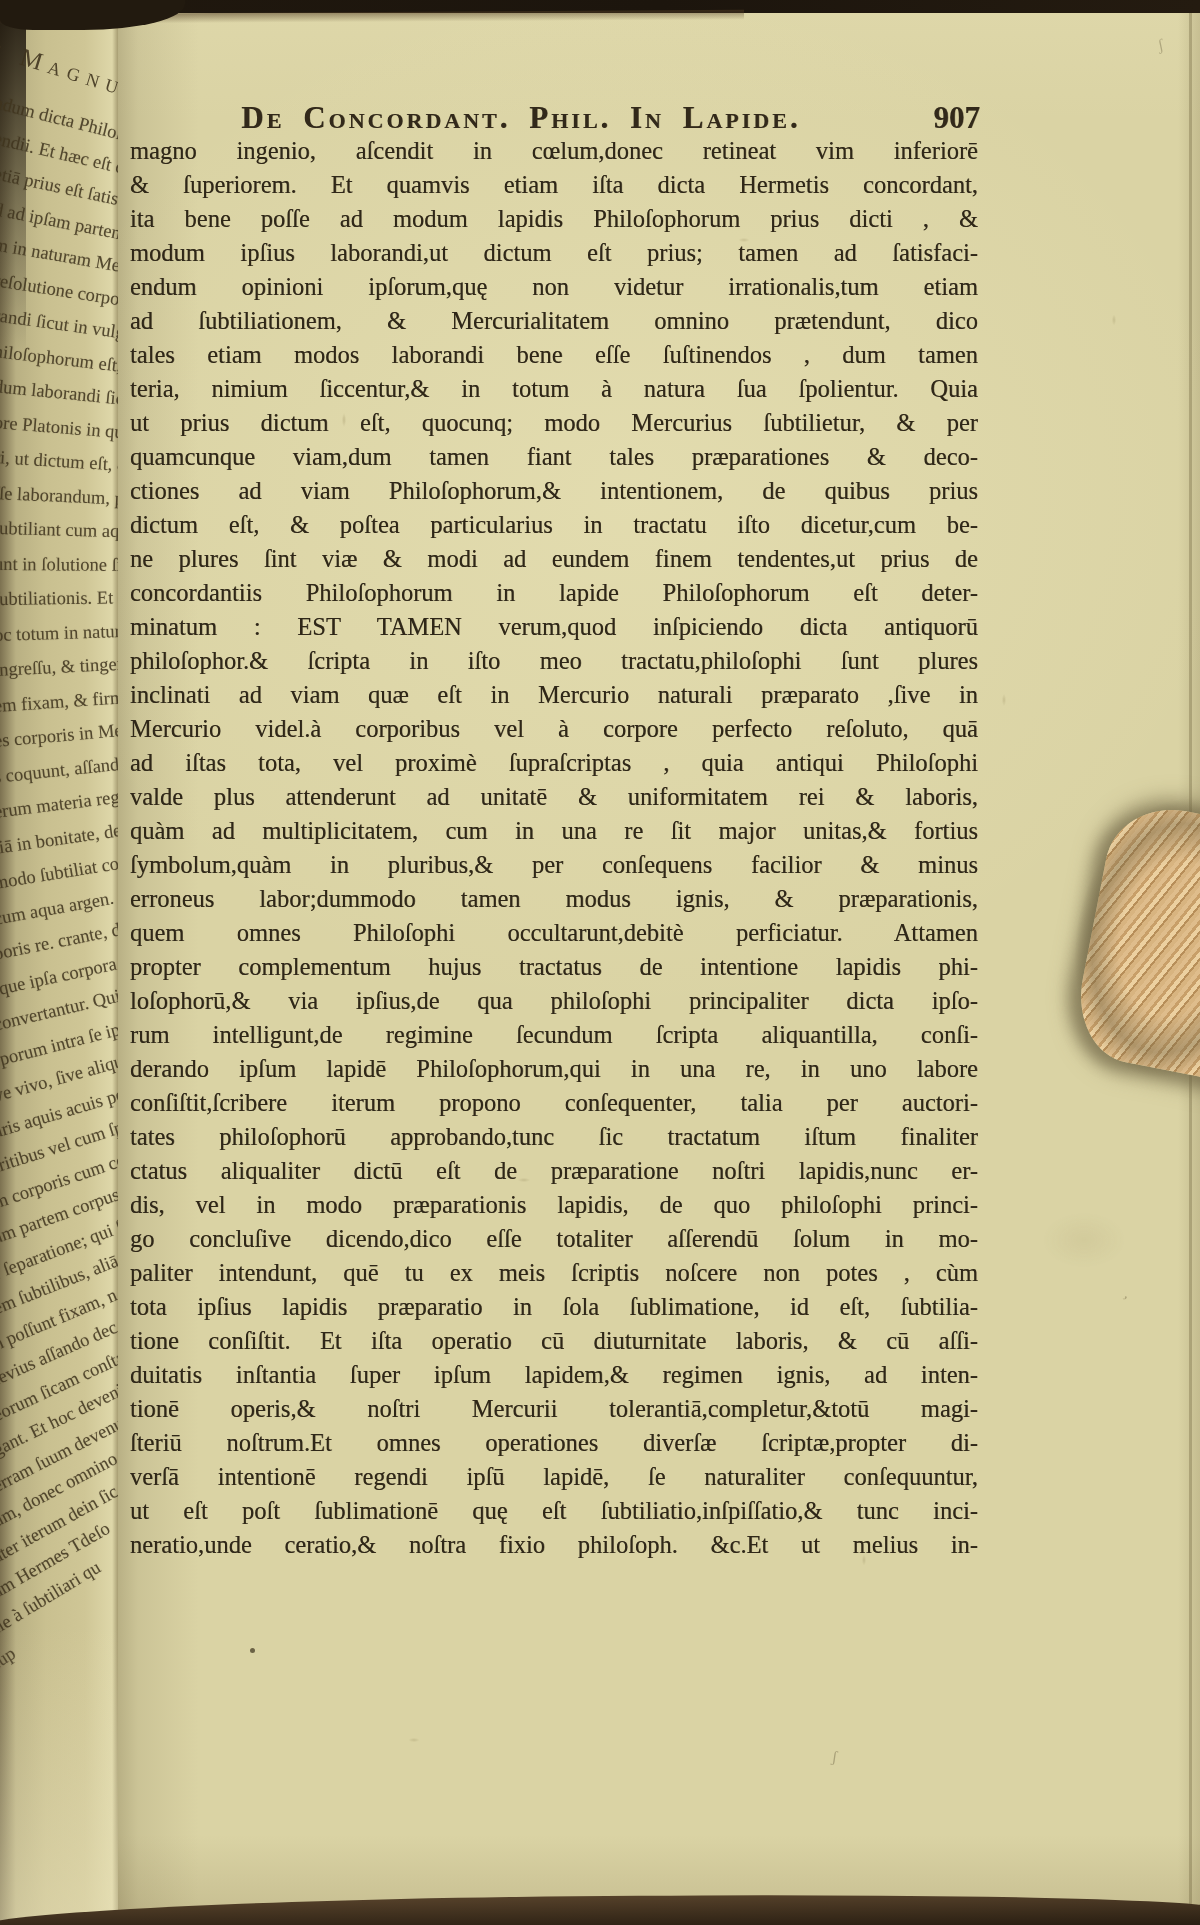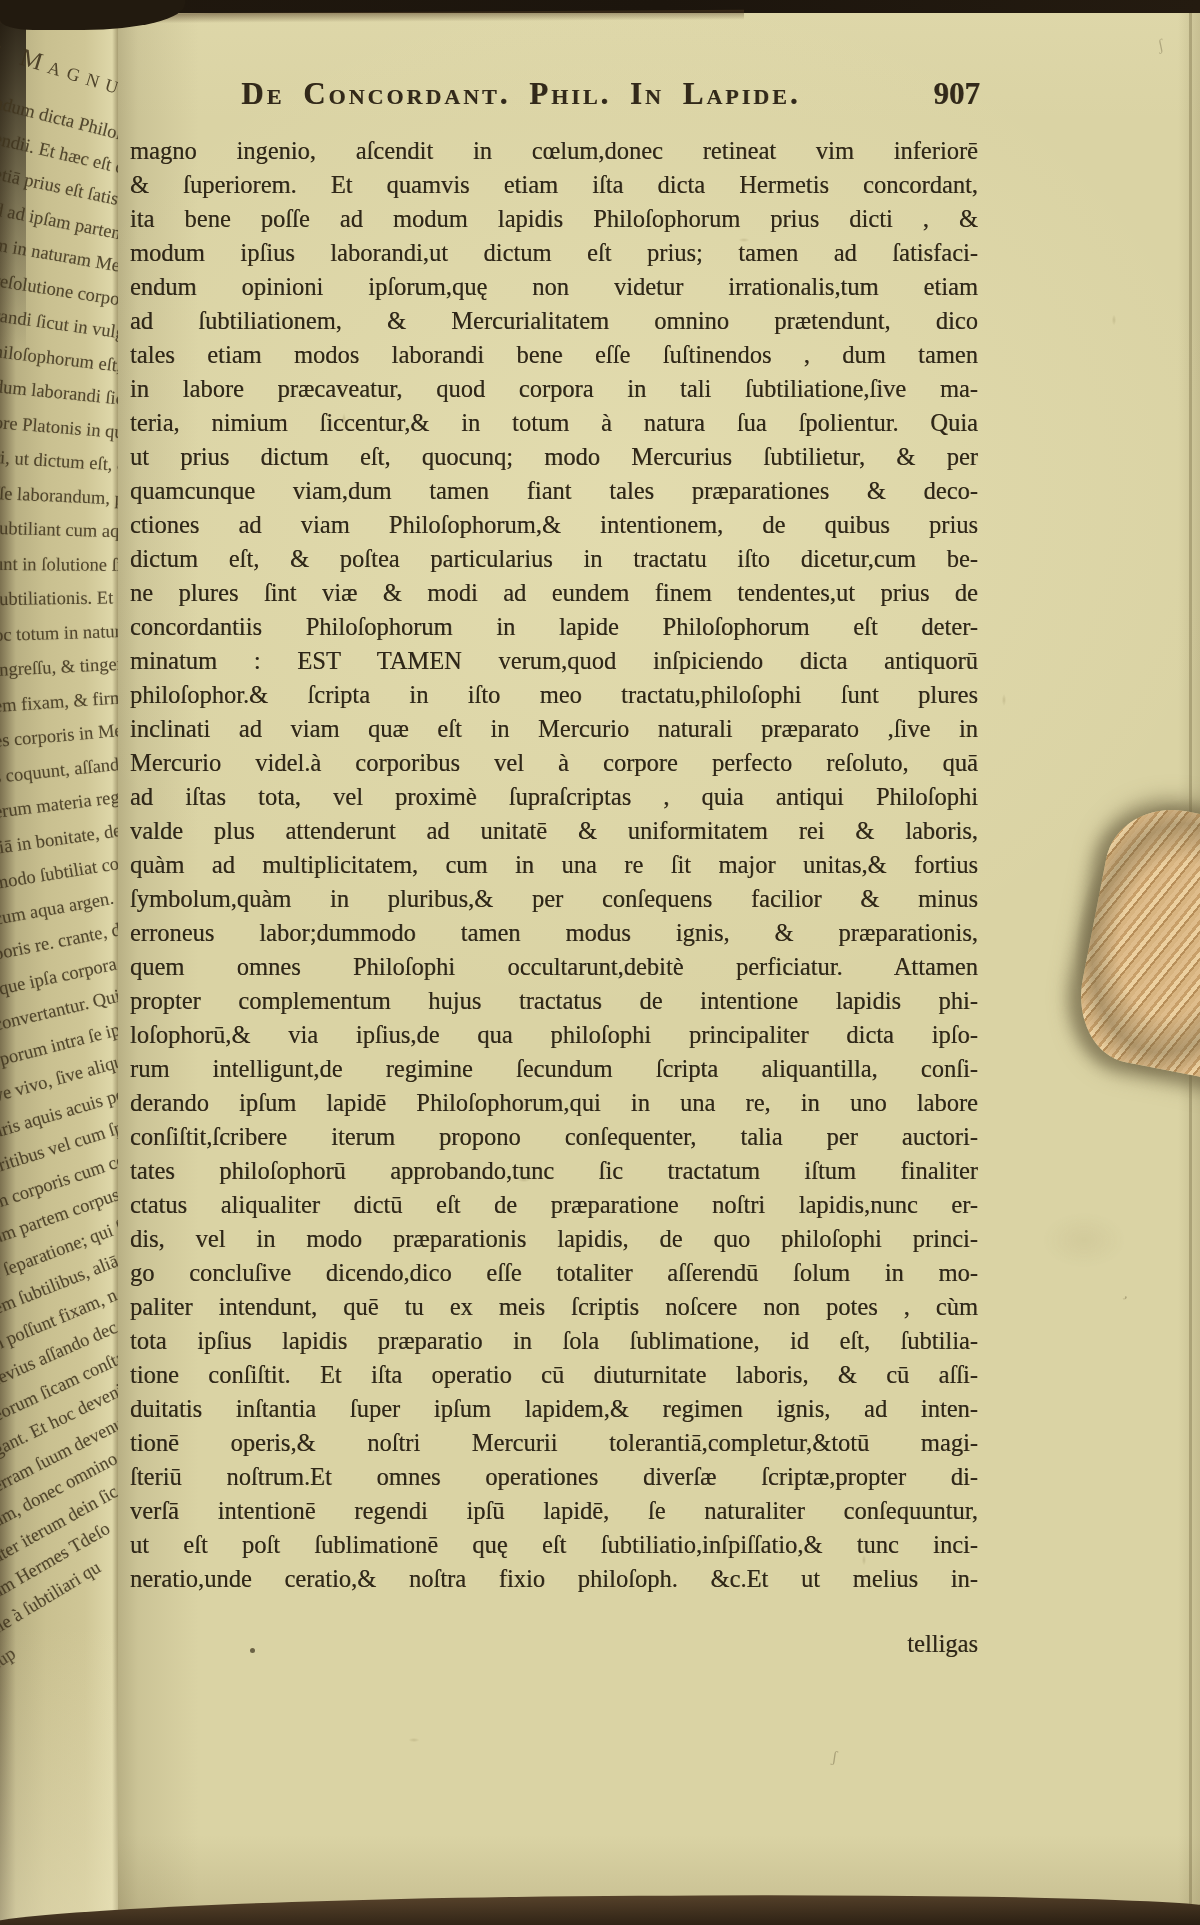--- a/index.html
+++ b/index.html
@@ -49,21 +49,21 @@
       radial-gradient(8px 3px at 640px 240px,rgba(130,118,74,.3),rgba(0,0,0,0) 70%),
       radial-gradient(3px 9px at 900px 700px,rgba(130,118,74,.3),rgba(0,0,0,0) 70%),
       radial-gradient(9px 3px at 420px 1180px,rgba(130,118,74,.3),rgba(0,0,0,0) 70%),
       radial-gradient(3px 8px at 760px 1560px,rgba(130,118,74,.32),rgba(0,0,0,0) 70%),
       radial-gradient(8px 3px at 310px 1740px,rgba(130,118,74,.3),rgba(0,0,0,0) 70%),
       radial-gradient(3px 8px at 1010px 320px,rgba(130,118,74,.3),rgba(0,0,0,0) 70%),
       radial-gradient(60px 40px at 980px 1240px,rgba(150,136,90,.14),rgba(0,0,0,0) 70%);}
   .page-edge-line{position:absolute;top:0;bottom:0;right:8px;width:3px;
     background:rgba(108,96,60,.35);}
   
-  .header{position:absolute;top:76px;left:28px;width:848px;height:44px;
+  .header{position:absolute;top:100px;left:28px;width:848px;height:44px;
     color:#32291a;}
   .running-title{position:absolute;left:0;right:70px;text-align:center;
     font-variant:small-caps;font-weight:700;font-size:31px;letter-spacing:3px;word-spacing:8px;
     text-shadow:.4px .4px .6px rgba(50,40,20,.5);}
   .page-number{position:absolute;right:0;top:0;font-size:31px;font-weight:700;
     text-shadow:.4px .4px .6px rgba(50,40,20,.5);}
   
   .body{position:absolute;top:134px;left:26px;width:848px;color:#2f2718;}
   .line{height:34px;line-height:34px;font-size:24.5px;
     text-align:justify;text-align-last:justify;white-space:normal;overflow:hidden;
@@ -158,21 +158,20 @@
     </div>
 
     <div class="body" id="body-lines">
         <div class="line">magno ingenio, aſcendit in cœlum,donec retineat vim inferiorē</div>
         <div class="line">&amp; ſuperiorem. Et quamvis etiam iſta dicta Hermetis concordant,</div>
         <div class="line">ita bene poſſe ad modum lapidis Philoſophorum prius dicti , &amp;</div>
         <div class="line">modum ipſius laborandi,ut dictum eſt prius; tamen ad ſatisfaci-</div>
         <div class="line">endum opinioni ipſorum,quę non videtur irrationalis,tum etiam</div>
         <div class="line">ad ſubtiliationem, &amp; Mercurialitatem omnino prætendunt, dico</div>
         <div class="line">tales etiam modos laborandi bene eſſe ſuſtinendos , dum tamen</div>
-        <div class="line">in labore præcaveatur, quod corpora in tali ſubtiliatione,ſive ma-</div>
         <div class="line">teria, nimium ſiccentur,&amp; in totum à natura ſua ſpolientur. Quia</div>
         <div class="line">ut prius dictum eſt, quocunq; modo Mercurius ſubtilietur, &amp; per</div>
         <div class="line">quamcunque viam,dum tamen fiant tales præparationes &amp; deco-</div>
         <div class="line">ctiones ad viam Philoſophorum,&amp; intentionem, de quibus prius</div>
         <div class="line">dictum eſt, &amp; poſtea particularius in tractatu iſto dicetur,cum be-</div>
         <div class="line">ne plures ſint viæ &amp; modi ad eundem finem tendentes,ut prius de</div>
         <div class="line">concordantiis Philoſophorum in lapide Philoſophorum eſt deter-</div>
         <div class="line">minatum : EST TAMEN verum,quod inſpiciendo dicta antiquorū</div>
         <div class="line">philoſophor.&amp; ſcripta in iſto meo tractatu,philoſophi ſunt plures</div>
         <div class="line">inclinati ad viam quæ eſt in Mercurio naturali præparato ,ſive in</div>
@@ -196,21 +195,20 @@
         <div class="line">tota ipſius lapidis præparatio in ſola ſublimatione, id eſt, ſubtilia-</div>
         <div class="line">tione conſiſtit. Et iſta operatio cū diuturnitate laboris, &amp; cū aſſi-</div>
         <div class="line">duitatis inſtantia ſuper ipſum lapidem,&amp; regimen ignis, ad inten-</div>
         <div class="line">tionē operis,&amp; noſtri Mercurii tolerantiā,completur,&amp;totū magi-</div>
         <div class="line">ſteriū noſtrum.Et omnes operationes diverſæ ſcriptæ,propter di-</div>
         <div class="line">verſā intentionē regendi ipſū lapidē, ſe naturaliter conſequuntur,</div>
         <div class="line">ut eſt poſt ſublimationē quę eſt ſubtiliatio,inſpiſſatio,&amp; tunc inci-</div>
         <div class="line">neratio,unde ceratio,&amp; noſtra fixio philoſoph. &amp;c.Et ut melius in-</div>
       </div>
 
-    <div class="catchword">telligas</div>
 
     <div class="speck sp1"></div>
   </div>
 
   <div class="straw"></div>
 
   <span class="speck sp2">’</span>
   <span class="speck sp3">ʃ</span>
   <span class="speck sp4">ʃ</span>
   <span class="speck sp5">’</span>

